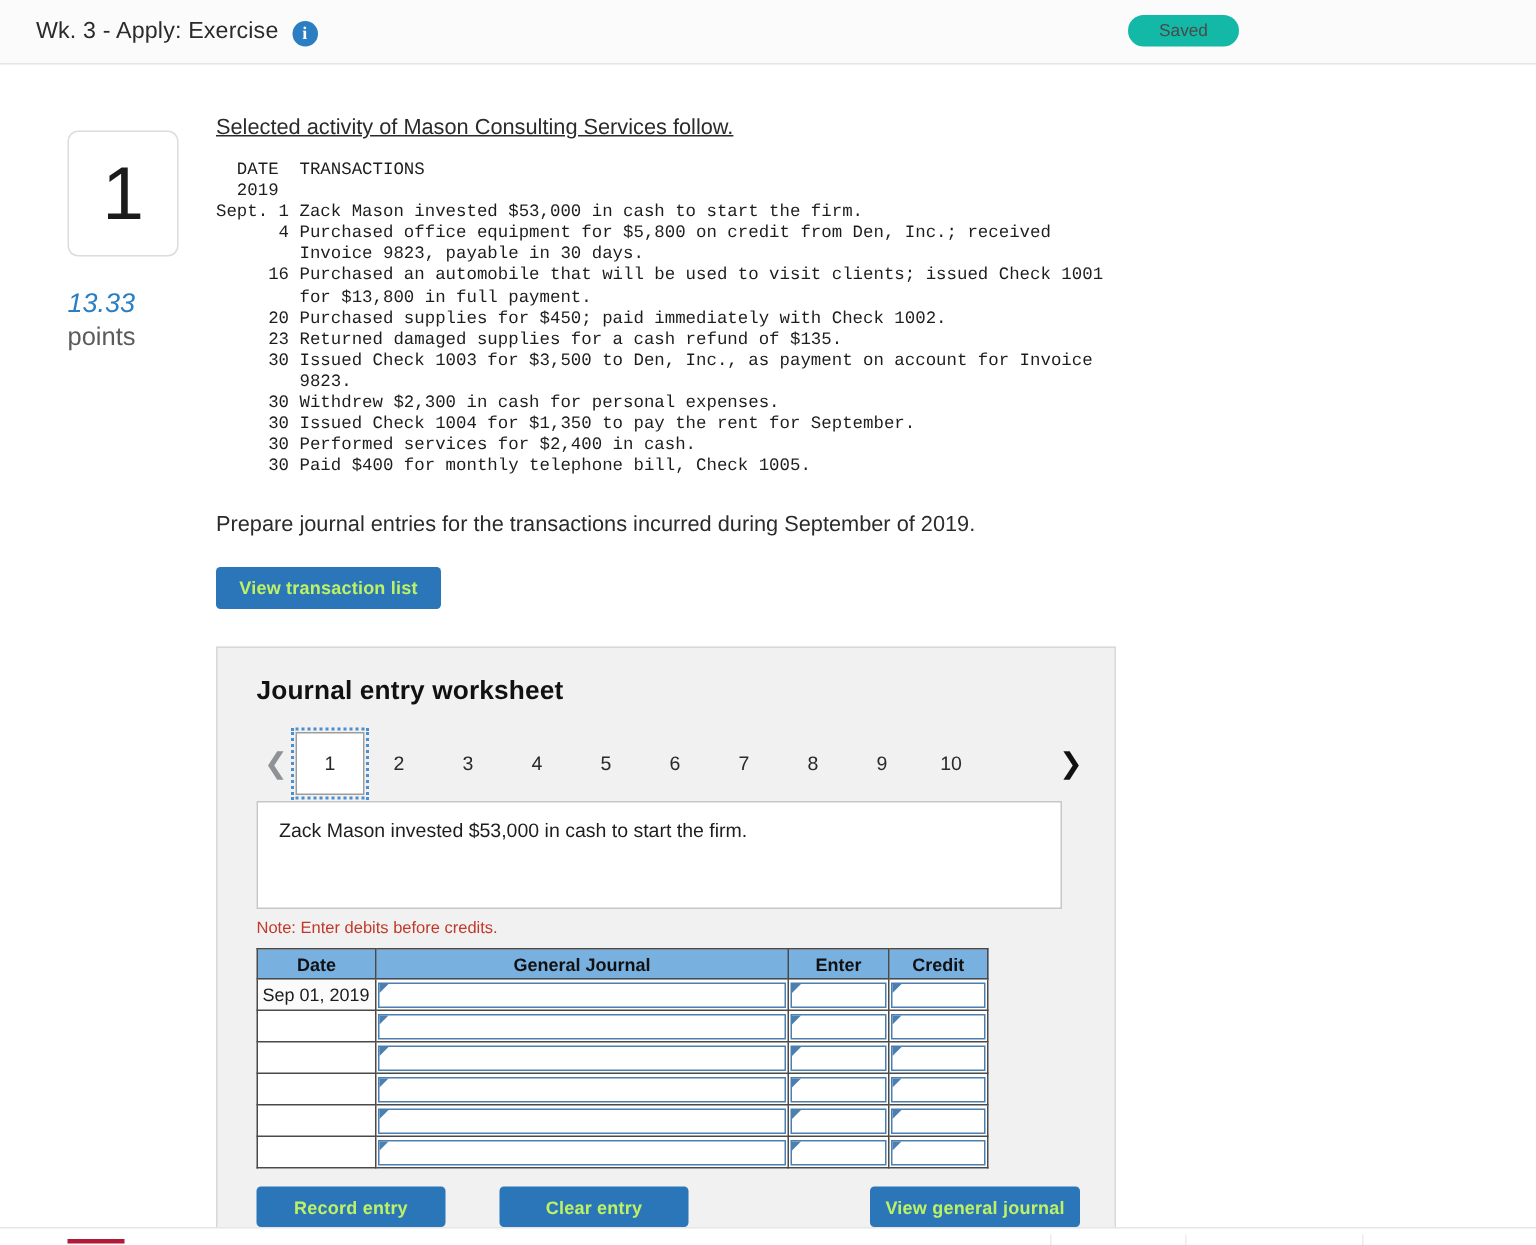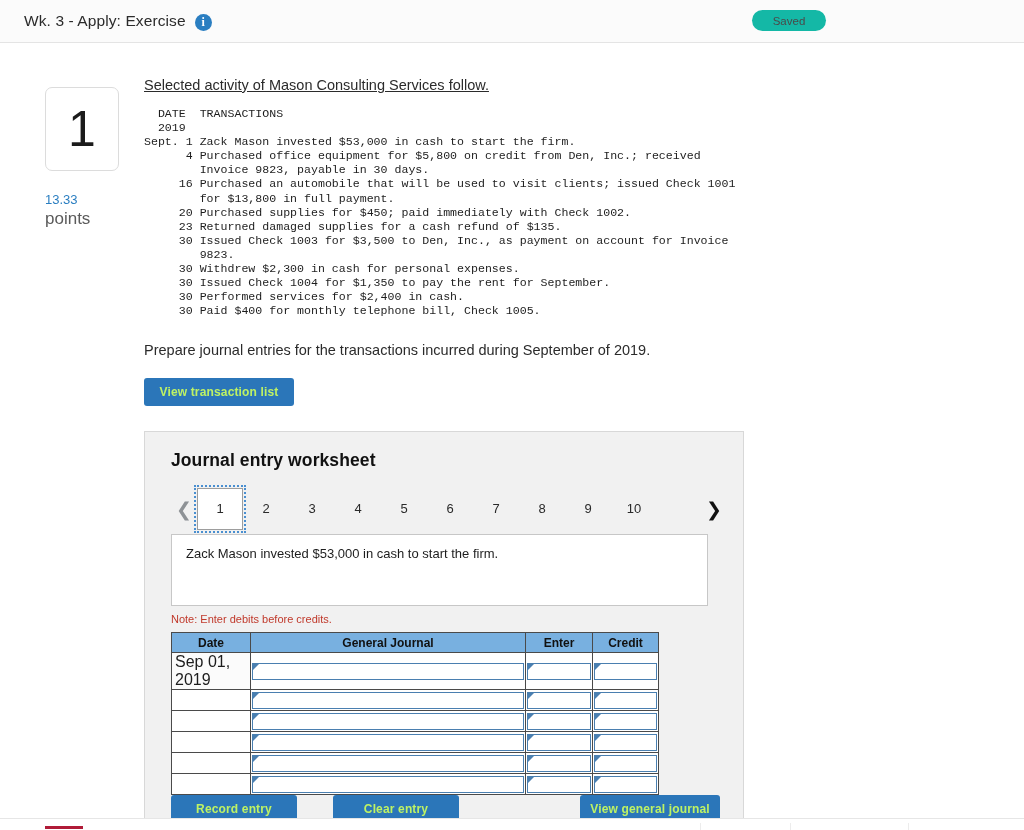--- a/index.html
+++ b/index.html
@@ -80,22 +80,23 @@
     justify-content: center;
   }
   .qnum {
     font-size: 50px;
     color: #1b1b1b;
     line-height: 1;
     font-weight: 400;
   }
   .points-val {
     margin-top: 21px;
-    font-size: 13px;
+    font-size: 18px;
     color: #2a7ec1;
+    font-style: italic;
   }
   .points-lbl {
     margin-top: 2px;
     font-size: 17px;
     color: #5b5b5b;
   }
 
   
   .main {
     margin-left: 144px;
@@ -228,21 +229,21 @@
   .jtable th.c-debit { width: 67px; }
   .jtable th.c-credit{ width: 66px; }
   .jtable td {
     border: 1px solid #4a4a4a;
     padding: 0;
     height: 21px;
     background: #ffffff;
     vertical-align: middle;
   }
   .jtable td.date-cell {
-    font-size: 16px;
+    font-size: 12px;
     color: #1d1d1d;
     text-align: left;
     padding-left: 3px;
     background: #fbfbfb;
   }
   .jtable td.date-cell.empty { background: #ffffff; }
   .cellbox {
     position: relative;
     margin: 1px;
     height: 17px;
@@ -253,21 +254,21 @@
     content: "";
     position: absolute;
     left: 0; top: 0;
     border-left: 6px solid #4a7fb0;
     border-bottom: 6px solid transparent;
   }
 
   
   .ws-actions {
     position: relative;
-    margin-top: 0;
+    margin-top: 12px;
     height: 27px;
   }
   .btn-record { position: absolute; left: 0;   width: 126px; height: 27px; }
   .btn-clear  { position: absolute; left: 162px; width: 126px; height: 27px; }
   .btn-journal{ position: absolute; left: 409px; width: 140px; height: 27px; }
 
   
   .footer-strip {
     position: absolute;
     left: 0; top: 818px;

